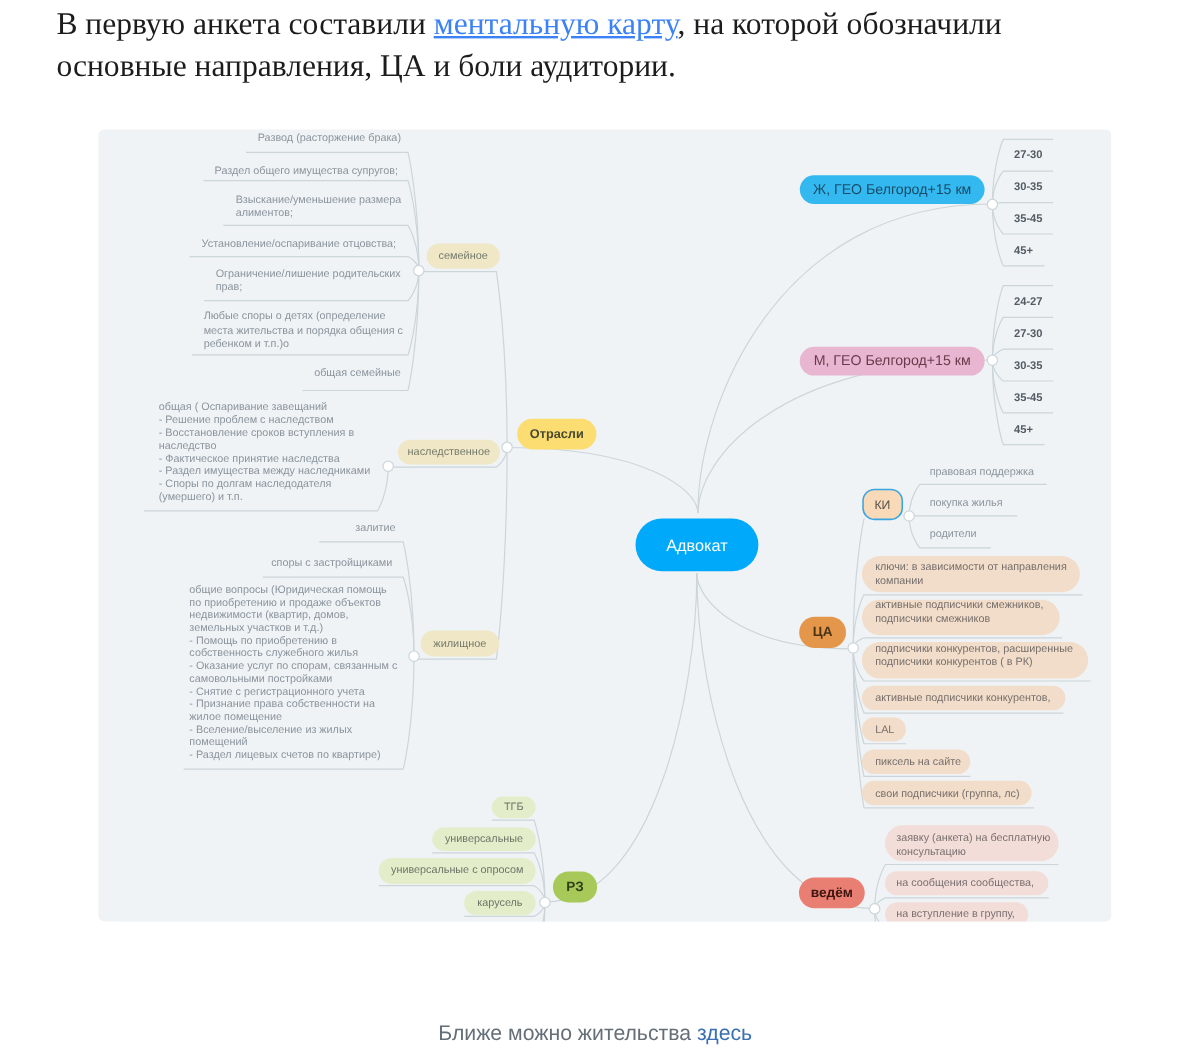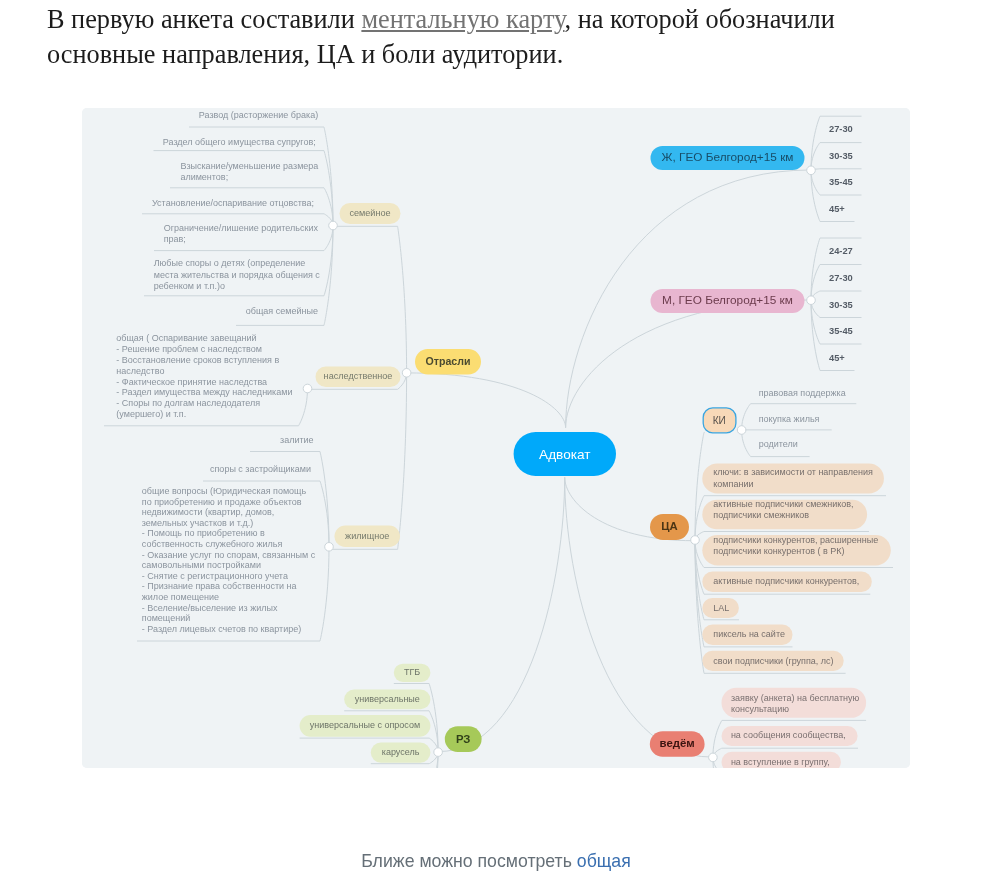--- a/index.html
+++ b/index.html
@@ -2,23 +2,23 @@
 <html><head>
 <meta charset="utf-8">
 <title>mindmap</title>
 <style>
   html,body{margin:0;padding:0;background:#fff;}
   body{width:1002px;height:884px;overflow:hidden;}
   #page{position:relative;width:1002px;height:884px;background:#fff;}
   .intro{position:absolute;left:47px;top:-23px;width:840px;
          font-family:"Liberation Serif",serif;font-size:26.3px;line-height:34.8px;
          color:#1c1c1c;}
-  .intro a{color:#737373;text-decoration:underline;}
+  .intro a{color:#3b82f6;text-decoration:underline;}
   .figure{position:absolute;left:82px;top:108px;width:828px;height:660px;
-          background:#eff3f5;border-radius:5px;overflow:hidden;}
+          background:#eff3f5;border-radius:5px;overflow:hidden;padding-left:16px;}
   .figure svg{display:block;}
   .caption{position:absolute;left:0;top:833px;width:992px;text-align:center;
            font-family:"Liberation Sans",sans-serif;font-size:17.7px;color:#656f77;}
   .caption a{color:#3a6fb0;text-decoration:none;}
 </style>
 </head>
 <body>
 
 <div id="page">
   <p class="intro"><span>В первую анкета составили </span><a href="#">ментальную карту</a><span>, на которой обозначили основные направления, ЦА и боли аудитории.</span></p>
@@ -191,14 +191,14 @@
 <rect x="217.20" y="685.80" width="131.20" height="19.30" rx="9.65" ry="9.65" fill="#e4edca"></rect>
 <text x="282.8" y="697.4" fill="#6d7468" font-size="9.00" font-family="&quot;Liberation Sans&quot;, sans-serif" font-weight="normal" text-anchor="middle">автопродвижение товаров</text>
 <circle cx="356.10" cy="644.10" r="4.30" fill="#ffffff" stroke="#ccd5da" stroke-width="1"></circle>
 <rect x="362.80" y="618.20" width="36.80" height="25.80" rx="12.90" ry="12.90" fill="#a6c959"></rect>
 <text x="381.2" y="634.5" fill="#30411a" font-size="11.30" font-family="&quot;Liberation Sans&quot;, sans-serif" font-weight="bold" text-anchor="middle">РЗ</text>
 <rect x="431.60" y="324.00" width="102.40" height="44.00" rx="22.00" ry="22.00" fill="#00a9fa"></rect>
 <text x="482.8" y="351.0" fill="#ffffff" font-size="13.60" font-family="&quot;Liberation Sans&quot;, sans-serif" font-weight="normal" text-anchor="middle">Адвокат</text>
 </svg>
   </div>
 
-  <p class="caption"><span>Ближе можно посмотреть </span><a href="#">общая</a></p>
+  <p class="caption"><span>Ближе можно жительства </span><a href="#">здесь</a></p>
 </div>
 
 </body></html>

